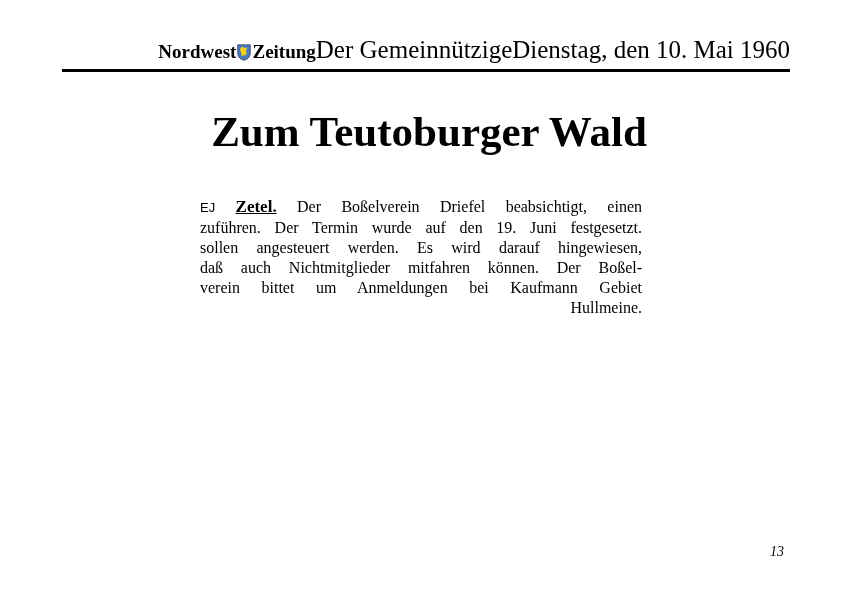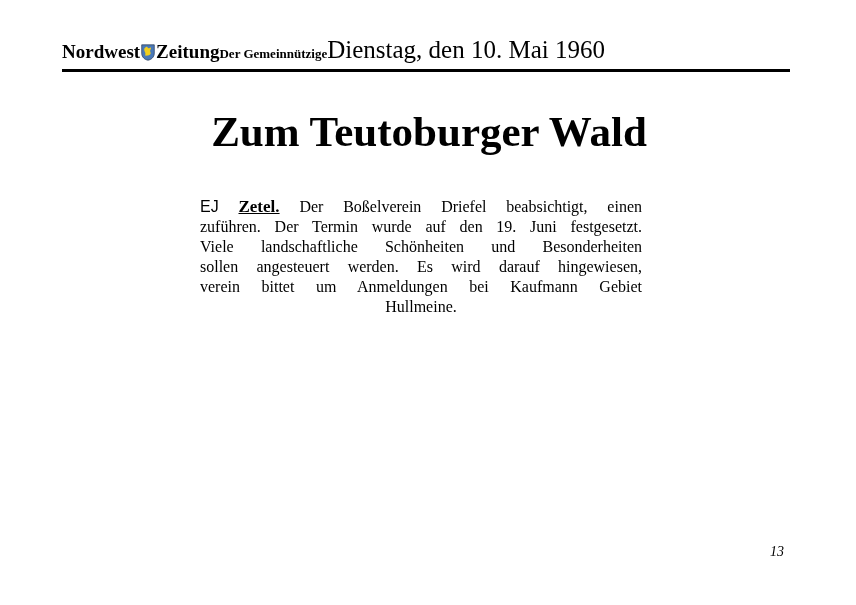--- a/index.html
+++ b/index.html
@@ -13,36 +13,36 @@
     overflow: hidden;
   }
 
   
   .header {
     position: absolute;
     left: 62px;
     top: 36px;
     width: 728px;
     display: flex;
-    justify-content: flex-start;
+    justify-content: flex-end;
     align-items: baseline;
     border-bottom: 3px solid #000000;
     padding-bottom: 5px;
   }
   .brand {
     font-size: 19px;
     font-weight: bold;
     white-space: nowrap;
   }
   .crest {
     display: inline-block;
     vertical-align: -3px;
     margin: 0 1px;
   }
-  .center-title { font-size: 13px; white-space: nowrap; font-weight: bold; }
+  .center-title { font-size: 25px; white-space: nowrap; }
   .date { font-size: 25px; white-space: nowrap; }
 
   
   .headline {
     position: absolute;
     left: 200px;
     top: 96px;
     width: 442px;
     margin: 8px;
     text-align: center;
@@ -58,24 +58,24 @@
     top: 197px;
     width: 442px;
     font-size: 16px;
     line-height: 20px;
   }
   .jline {
     text-align: justify;
     text-align-last: justify;
     white-space: normal;
   }
-  .lastline { text-align: center; }
+  .lastline { text-align: right; }
   .kicker {
     font-family: "Liberation Sans", sans-serif;
-    font-size: 16px;
+    font-size: 13px;
   }
   .lead {
     font-weight: bold;
     font-size: 17px;
     text-decoration: underline;
   }
 
   
   .page-number {
     position: absolute;
@@ -98,21 +98,21 @@
         </svg><span>Zeitung</span></div>
     <div class="center-title">Der Gemeinnützige</div>
     <div class="date">Dienstag, den 10. Mai 1960</div>
   </div>
 
   <h1 class="headline">Zum Teutoburger Wald</h1>
 
   <div class="article">
     <div class="jline"><span class="kicker">EJ</span> <span class="lead">Zetel.</span> <span>Der Boßelverein Driefel beabsichtigt, einen</span></div>
     <div class="jline">zuführen. Der Termin wurde auf den 19. Juni festgesetzt.</div>
-    <div class="jline">Viele landschaftliche Schönheiten und Besonderheiten</div>
     <div class="jline">sollen angesteuert werden. Es wird darauf hingewiesen,</div>
+    <div class="jline">daß auch Nichtmitglieder mitfahren können. Der Boßel-</div>
     <div class="jline">verein bittet um Anmeldungen bei Kaufmann Gebiet</div>
     <div class="lastline">Hullmeine.</div>
   </div>
 
   <div class="page-number">13</div>
 
 </div>
 
 </body></html>

